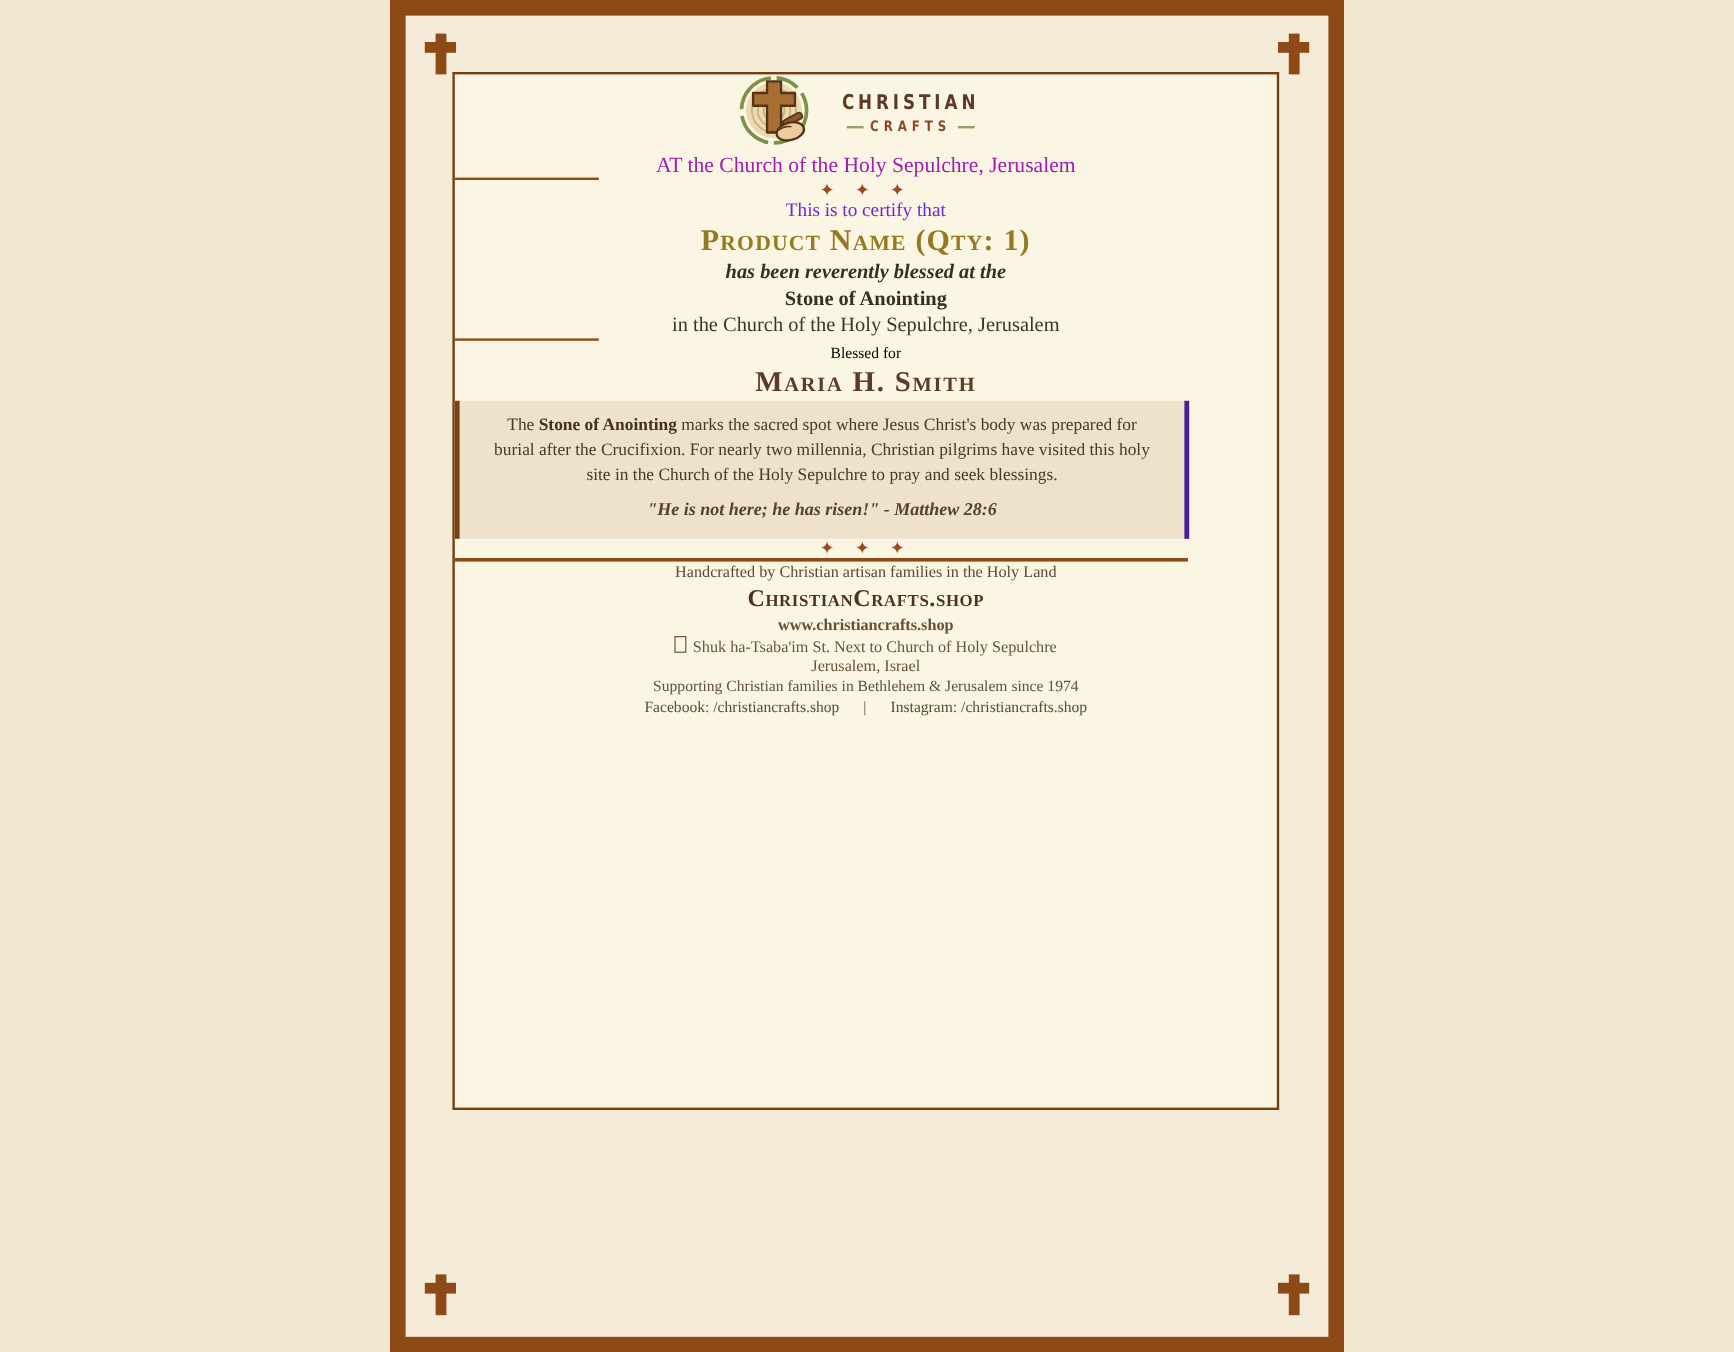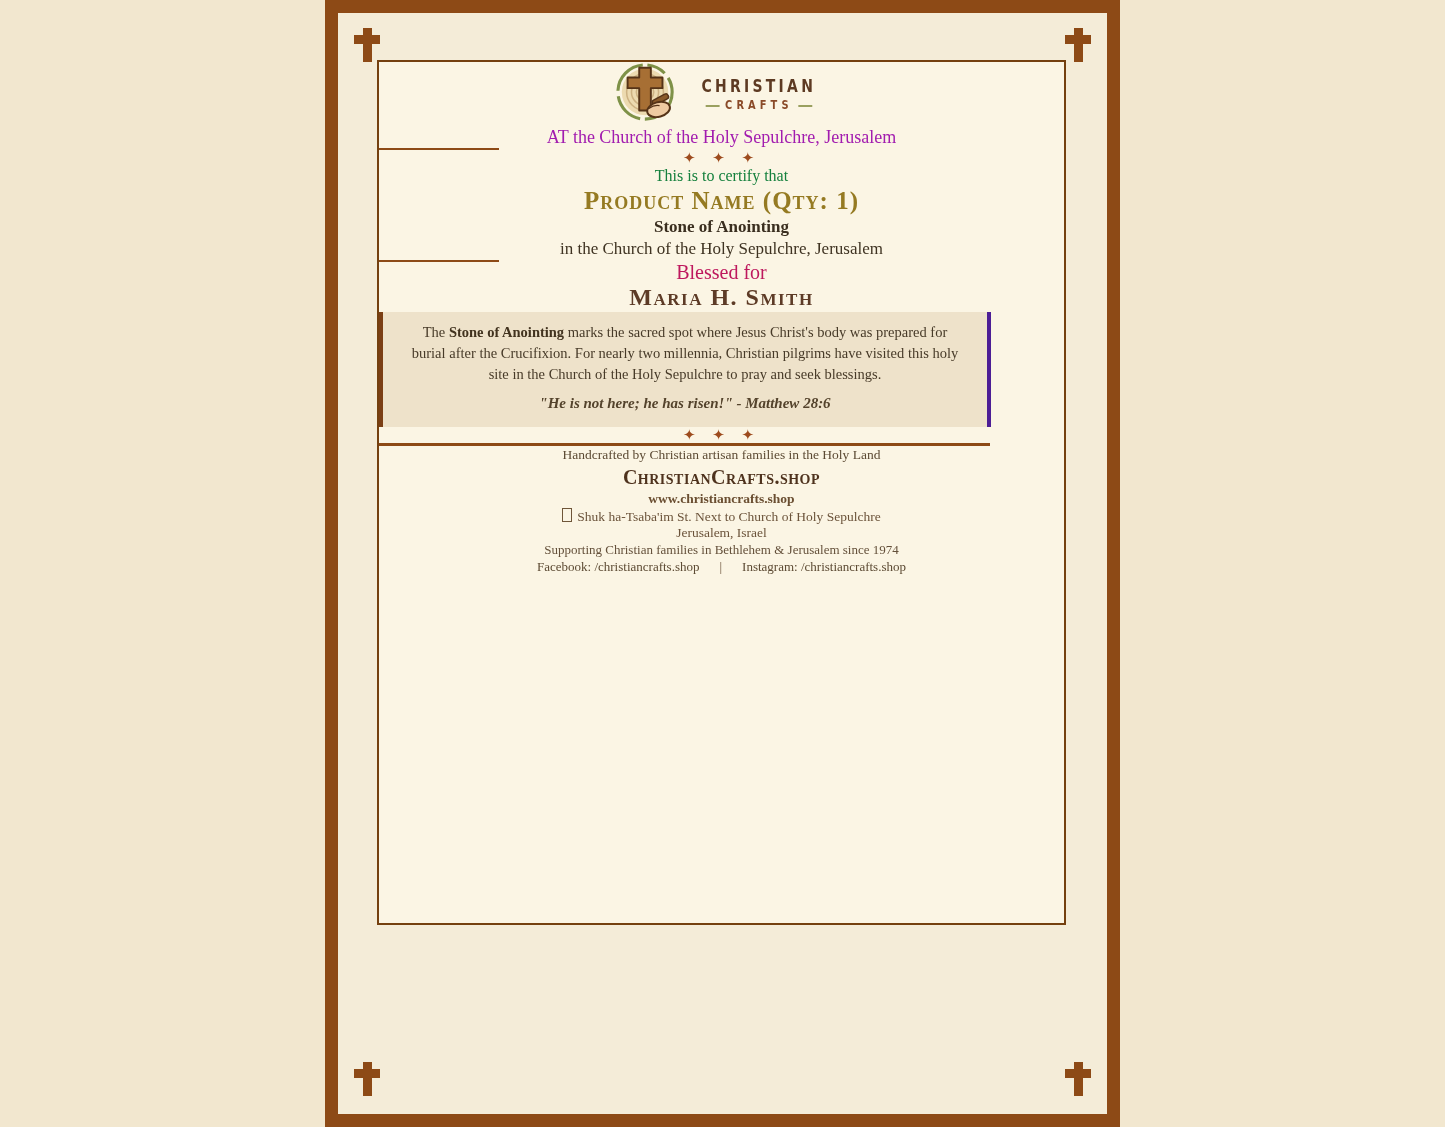--- a/index.html
+++ b/index.html
@@ -47,26 +47,26 @@
     font-family:"DejaVu Sans", sans-serif;font-weight:bold;
     font-size:12px;letter-spacing:5px;color:#8a4a28;line-height:1.1;
   }
   .logo-dash{width:17px;height:2px;background:#9aa05f;}
 
   .title{margin-top:66px;font-size:30px;font-weight:bold;color:#583826;letter-spacing:2.5px;line-height:30px;}
   .subtitle{margin-top:6px;font-size:18px;color:#a21caf;line-height:22px;}
   .sep{width:120px;height:0;border-top:2px solid #8d4a16;margin:9px auto 0;}
   .sep2{width:120px;height:0;border-top:2px solid #8d4a16;margin:9px auto 0;}
   .ornament{margin-top:5px;font-family:"DejaVu Sans", sans-serif;font-size:15px;color:#9d4b1d;line-height:16px;letter-spacing:6px;}
-  .certify{margin-top:17px;font-size:16px;color:#15803d;line-height:20px;}
+  .certify{margin-top:17px;font-size:16px;color:#6d28d9;line-height:20px;}
   .product{margin-top:12px;font-size:25px;font-weight:bold;font-variant:small-caps;color:#957a22;letter-spacing:1px;line-height:30px;}
   .blessed-line{margin-top:10px;font-size:17px;font-weight:bold;font-style:italic;color:#3a2e1f;line-height:22px;}
   .stone{margin-top:8px;font-size:17px;font-weight:bold;color:#3a2e1f;line-height:22px;}
   .church{margin-top:9px;font-size:17px;color:#3f3322;line-height:22px;}
-  .blessed-for{margin-top:6px;font-size:20px;color:#be185d;line-height:20px;}
+  .blessed-for{margin-top:6px;font-size:13px;color:#000000;line-height:20px;}
   .recipient{margin-top:10px;font-size:24px;font-weight:bold;font-variant:small-caps;color:#5d3b26;letter-spacing:1.5px;line-height:30px;}
   .date{margin-top:10px;font-size:17px;font-style:italic;color:#6f4f31;line-height:22px;}
 
   .info-box{
     margin:11px auto 0;width:612px;box-sizing:border-box;
     background:#eee2ca;
     border-left:4px solid #7b3f15;border-right:4px solid #4c1d95;
     padding:10px 24px 14px;
   }
   .info-text{font-size:14.5px;line-height:21px;color:#473a28;margin:0;}
@@ -122,20 +122,21 @@
         </span>
       </span>
     </div>
 
     <div class="subtitle">AT the Church of the Holy Sepulchre, Jerusalem</div>
     <div class="sep"></div>
     <div class="ornament">✦ ✦ ✦</div>
 
     <div class="certify">This is to certify that</div>
     <div class="product">Product Name (Qty: 1)</div>
+    <div class="blessed-line">has been reverently blessed at the</div>
     <div class="stone">Stone of Anointing</div>
     <div class="church">in the Church of the Holy Sepulchre, Jerusalem</div>
     <div class="sep2"></div>
 
     <div class="blessed-for">Blessed for</div>
     <div class="recipient">Maria H. Smith</div>
 
     <div class="info-box">
       <p class="info-text"><span>The </span><b>Stone of Anointing</b><span> marks the sacred spot where Jesus Christ's body was prepared for burial after the Crucifixion. For nearly two millennia, Christian pilgrims have visited this holy site in the Church of the Holy Sepulchre to pray and seek blessings.</span></p>
       <p class="quote">"He is not here; he has risen!" - Matthew 28:6</p>

